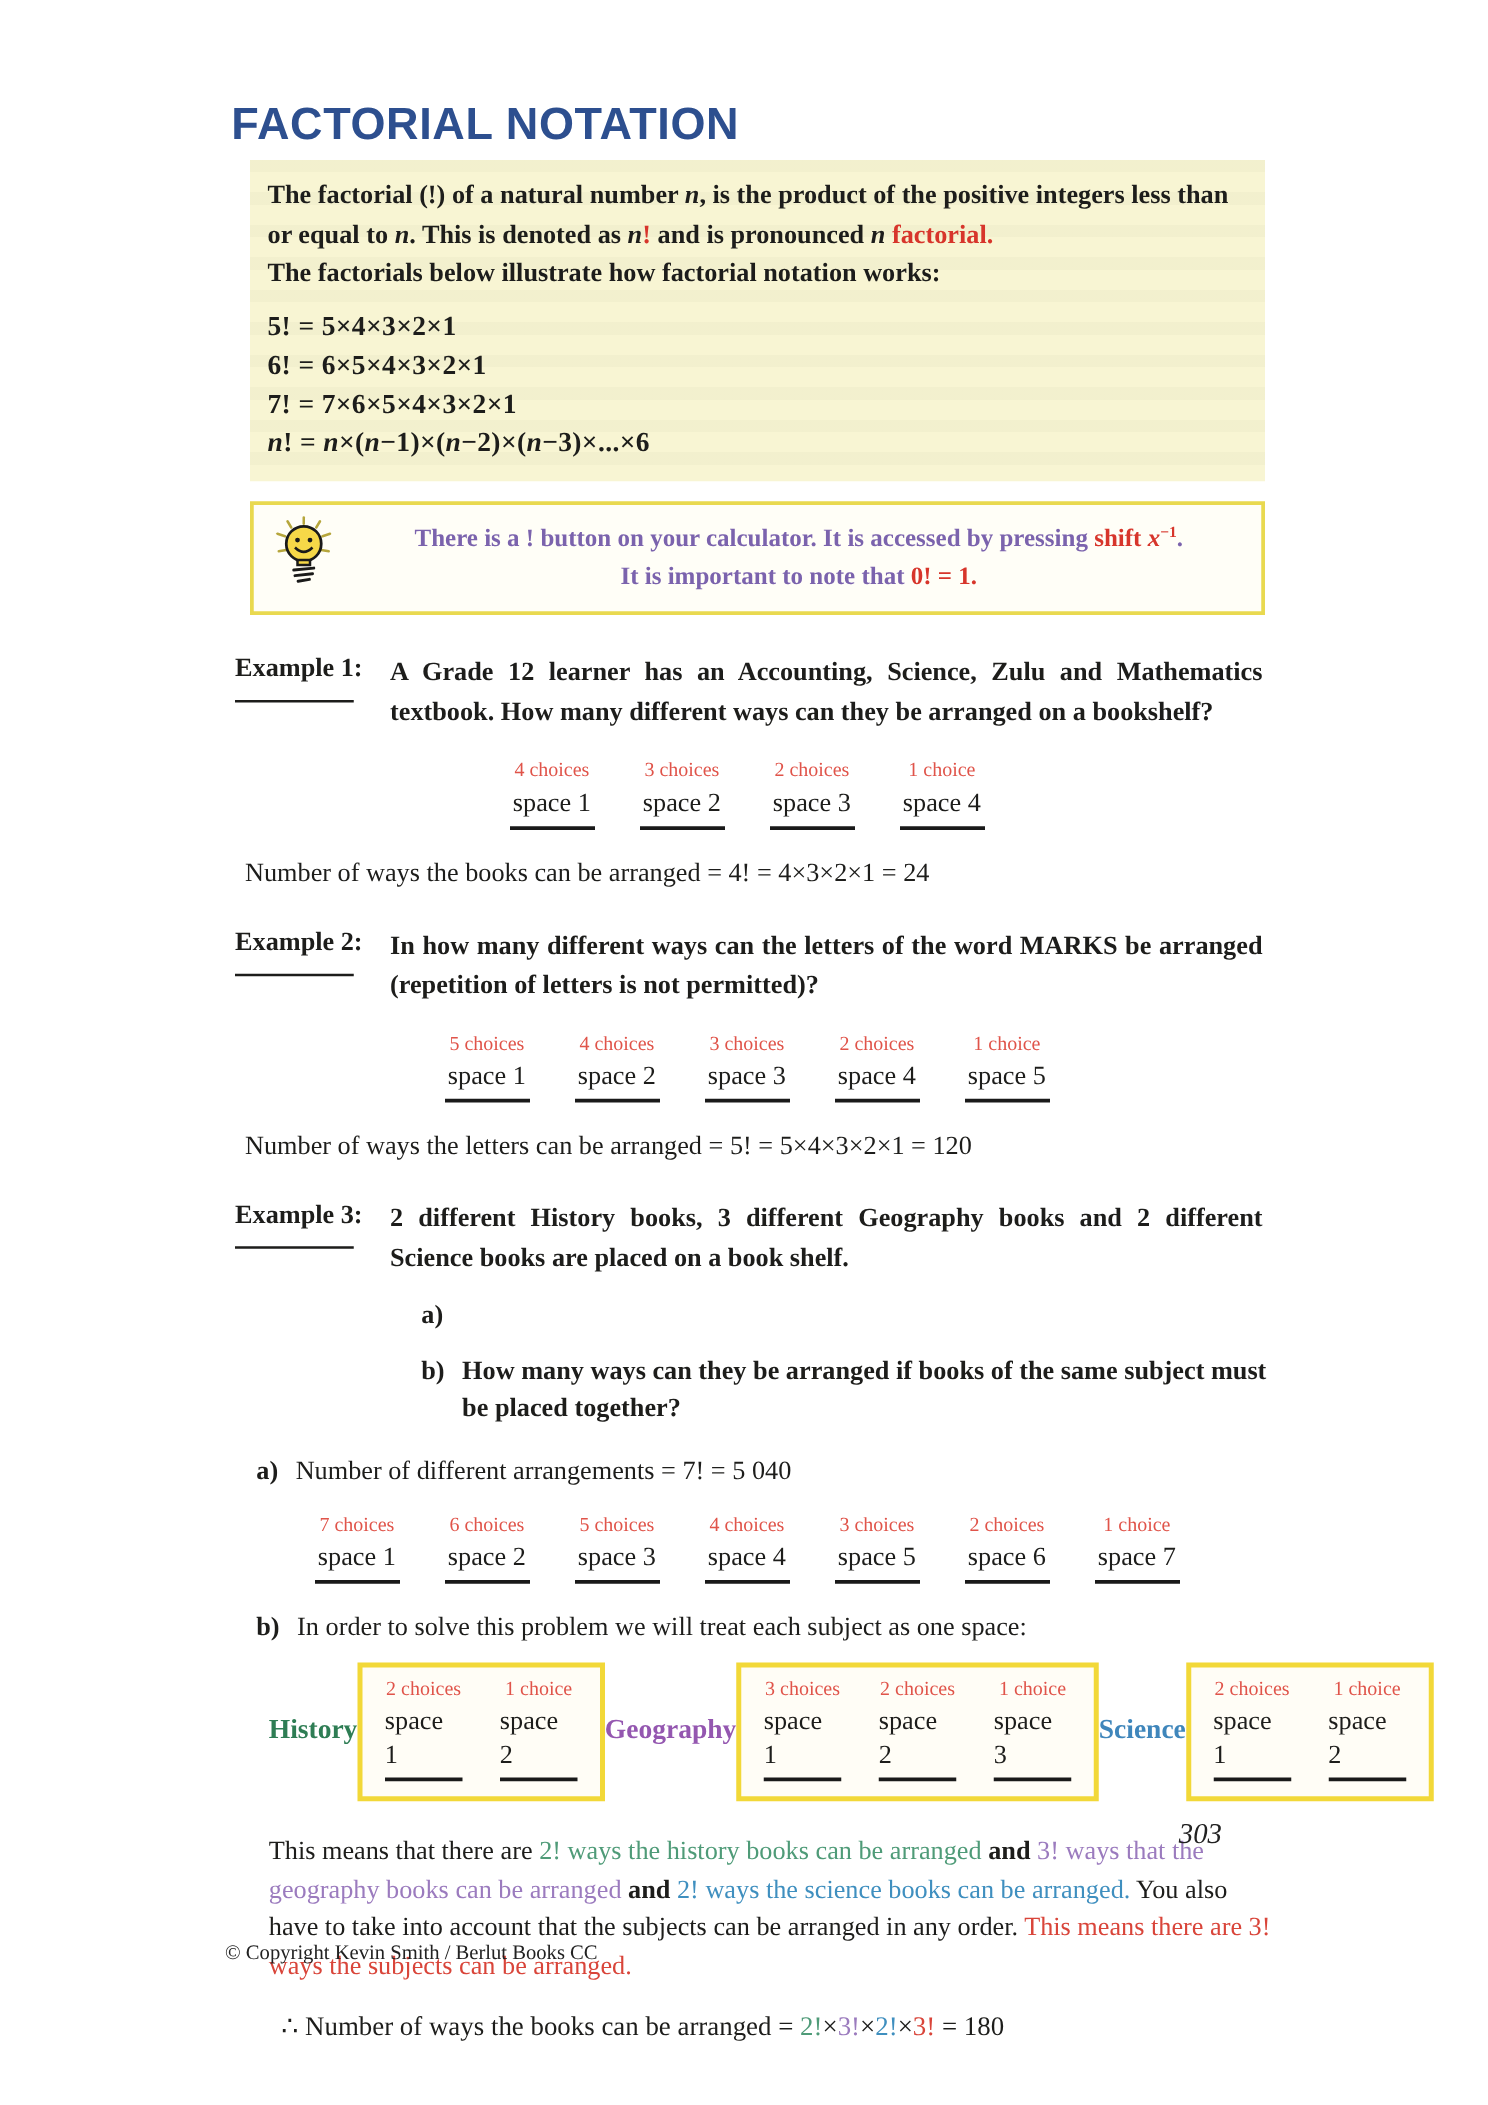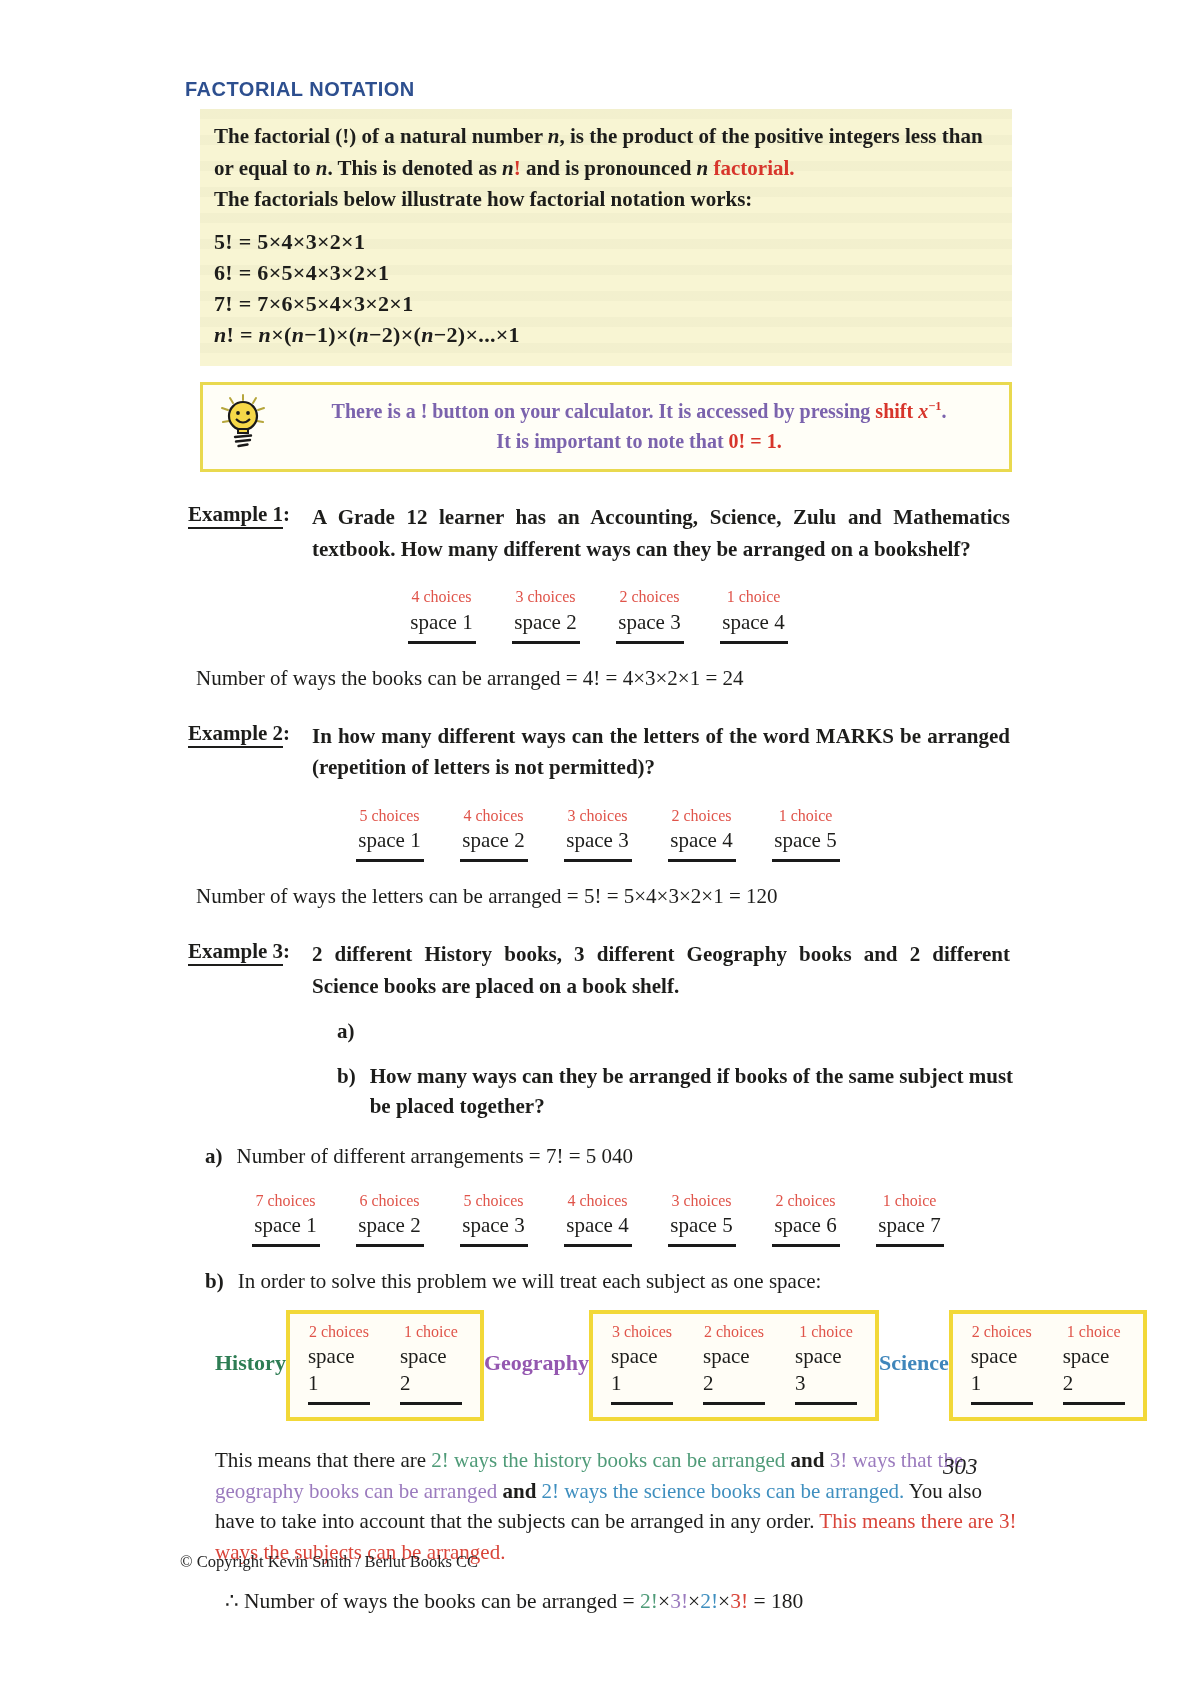--- a/index.html
+++ b/index.html
@@ -15,21 +15,21 @@
     --box-border:#f2d838;
     --ink:#1d1d1b;
   }
   *{margin:0;padding:0;box-sizing:border-box;}
   html,body{background:#ffffff;}
   body{font-family:"Liberation Serif",serif;color:var(--ink);}
   .page{position:relative;width:1190px;height:1684px;background:#ffffff;overflow:hidden;}
 
   .title{
     font-family:"Liberation Sans",sans-serif;
-    font-weight:700;font-size:20px;letter-spacing:.5px;
+    font-weight:700;font-size:36px;letter-spacing:.5px;
     color:var(--title-blue);
     margin:78px 0 8px 185px;
   }
 
   .panel{
     margin-left:200px;width:812px;
     background:var(--panel-yellow);
     background-image:repeating-linear-gradient(180deg, rgba(120,128,95,.045) 0 10px, rgba(0,0,0,0) 10px 26px);
     padding:12px 16px 16px 14px;
   }
@@ -45,21 +45,21 @@
     border:3px solid var(--tip-border);
     display:flex;align-items:center;gap:16px;
     padding:8px 16px 10px 14px;
     justify-content:space-between;
   }
   .tip-text{flex:1;text-align:center;color:var(--tip-purple);font-weight:700;font-size:20px;line-height:1.5;}
   .tip sup{font-size:.62em;}
 
   .ex{display:flex;margin:30px 0 0 188px;width:822px;}
   .ex-label{width:124px;flex:none;font-weight:700;font-size:21px;}
-  .ex-label .u{border-bottom:2px solid #1d1d1b;padding-bottom:1px;}
+  .ex-label .u{border-bottom:2px solid #1d1d1b;padding-bottom:14px;}
   .ex-text{flex:1;font-weight:700;font-size:21px;line-height:1.5;text-align:justify;text-align-last:left;}
 
   .spaces{display:flex;justify-content:center;gap:36px;margin-top:22px;margin-left:185px;width:825px;}
   .spaces7{}
   .col{display:flex;flex-direction:column;align-items:center;}
   .ch{color:var(--choice-red);font-size:16px;line-height:1.2;}
   .sp{font-size:21px;line-height:1.25;margin-top:2px;}
   .ln{width:68px;border-bottom:3px solid #1a1a1a;margin-top:6px;}
 
   .result{margin:22px 0 0 196px;font-size:21px;}
@@ -97,21 +97,21 @@
 
   <h1 class="title">FACTORIAL NOTATION</h1>
 
   <section class="panel">
     <p class="intro"><span>The factorial (!) of a natural number </span><span class="it">n</span><span>, is the product of the positive integers less than or equal to </span><span class="it">n</span><span>. This is denoted as </span><span class="it">n</span><span class="rd">!</span><span> and is pronounced </span><span class="it">n </span><span class="rd">factorial.</span></p>
     <p class="intro">The factorials below illustrate how factorial notation works:</p>
     <div class="facts">
       <div class="fact">5! = 5×4×3×2×1</div>
       <div class="fact">6! = 6×5×4×3×2×1</div>
       <div class="fact">7! = 7×6×5×4×3×2×1</div>
-      <div class="fact"><span class="it">n</span><span>! = </span><span class="it">n</span><span>×(</span><span class="it">n</span><span>−1)×(</span><span class="it">n</span><span>−2)×(</span><span class="it">n</span><span>−2)×...×1</span></div>
+      <div class="fact"><span class="it">n</span><span>! = </span><span class="it">n</span><span>×(</span><span class="it">n</span><span>−1)×(</span><span class="it">n</span><span>−2)×(</span><span class="it">n</span><span>−3)×...×6</span></div>
     </div>
   </section>
 
   <aside class="tip">
     <span>
       <svg width="52" height="62" viewBox="0 0 52 62" aria-hidden="true">
         <g stroke="#b6a63c" stroke-width="2" stroke-linecap="round">
           <line x1="26" y1="2" x2="26" y2="7"></line>
           <line x1="13" y1="5" x2="16" y2="10"></line>
           <line x1="39" y1="5" x2="36" y2="10"></line>

